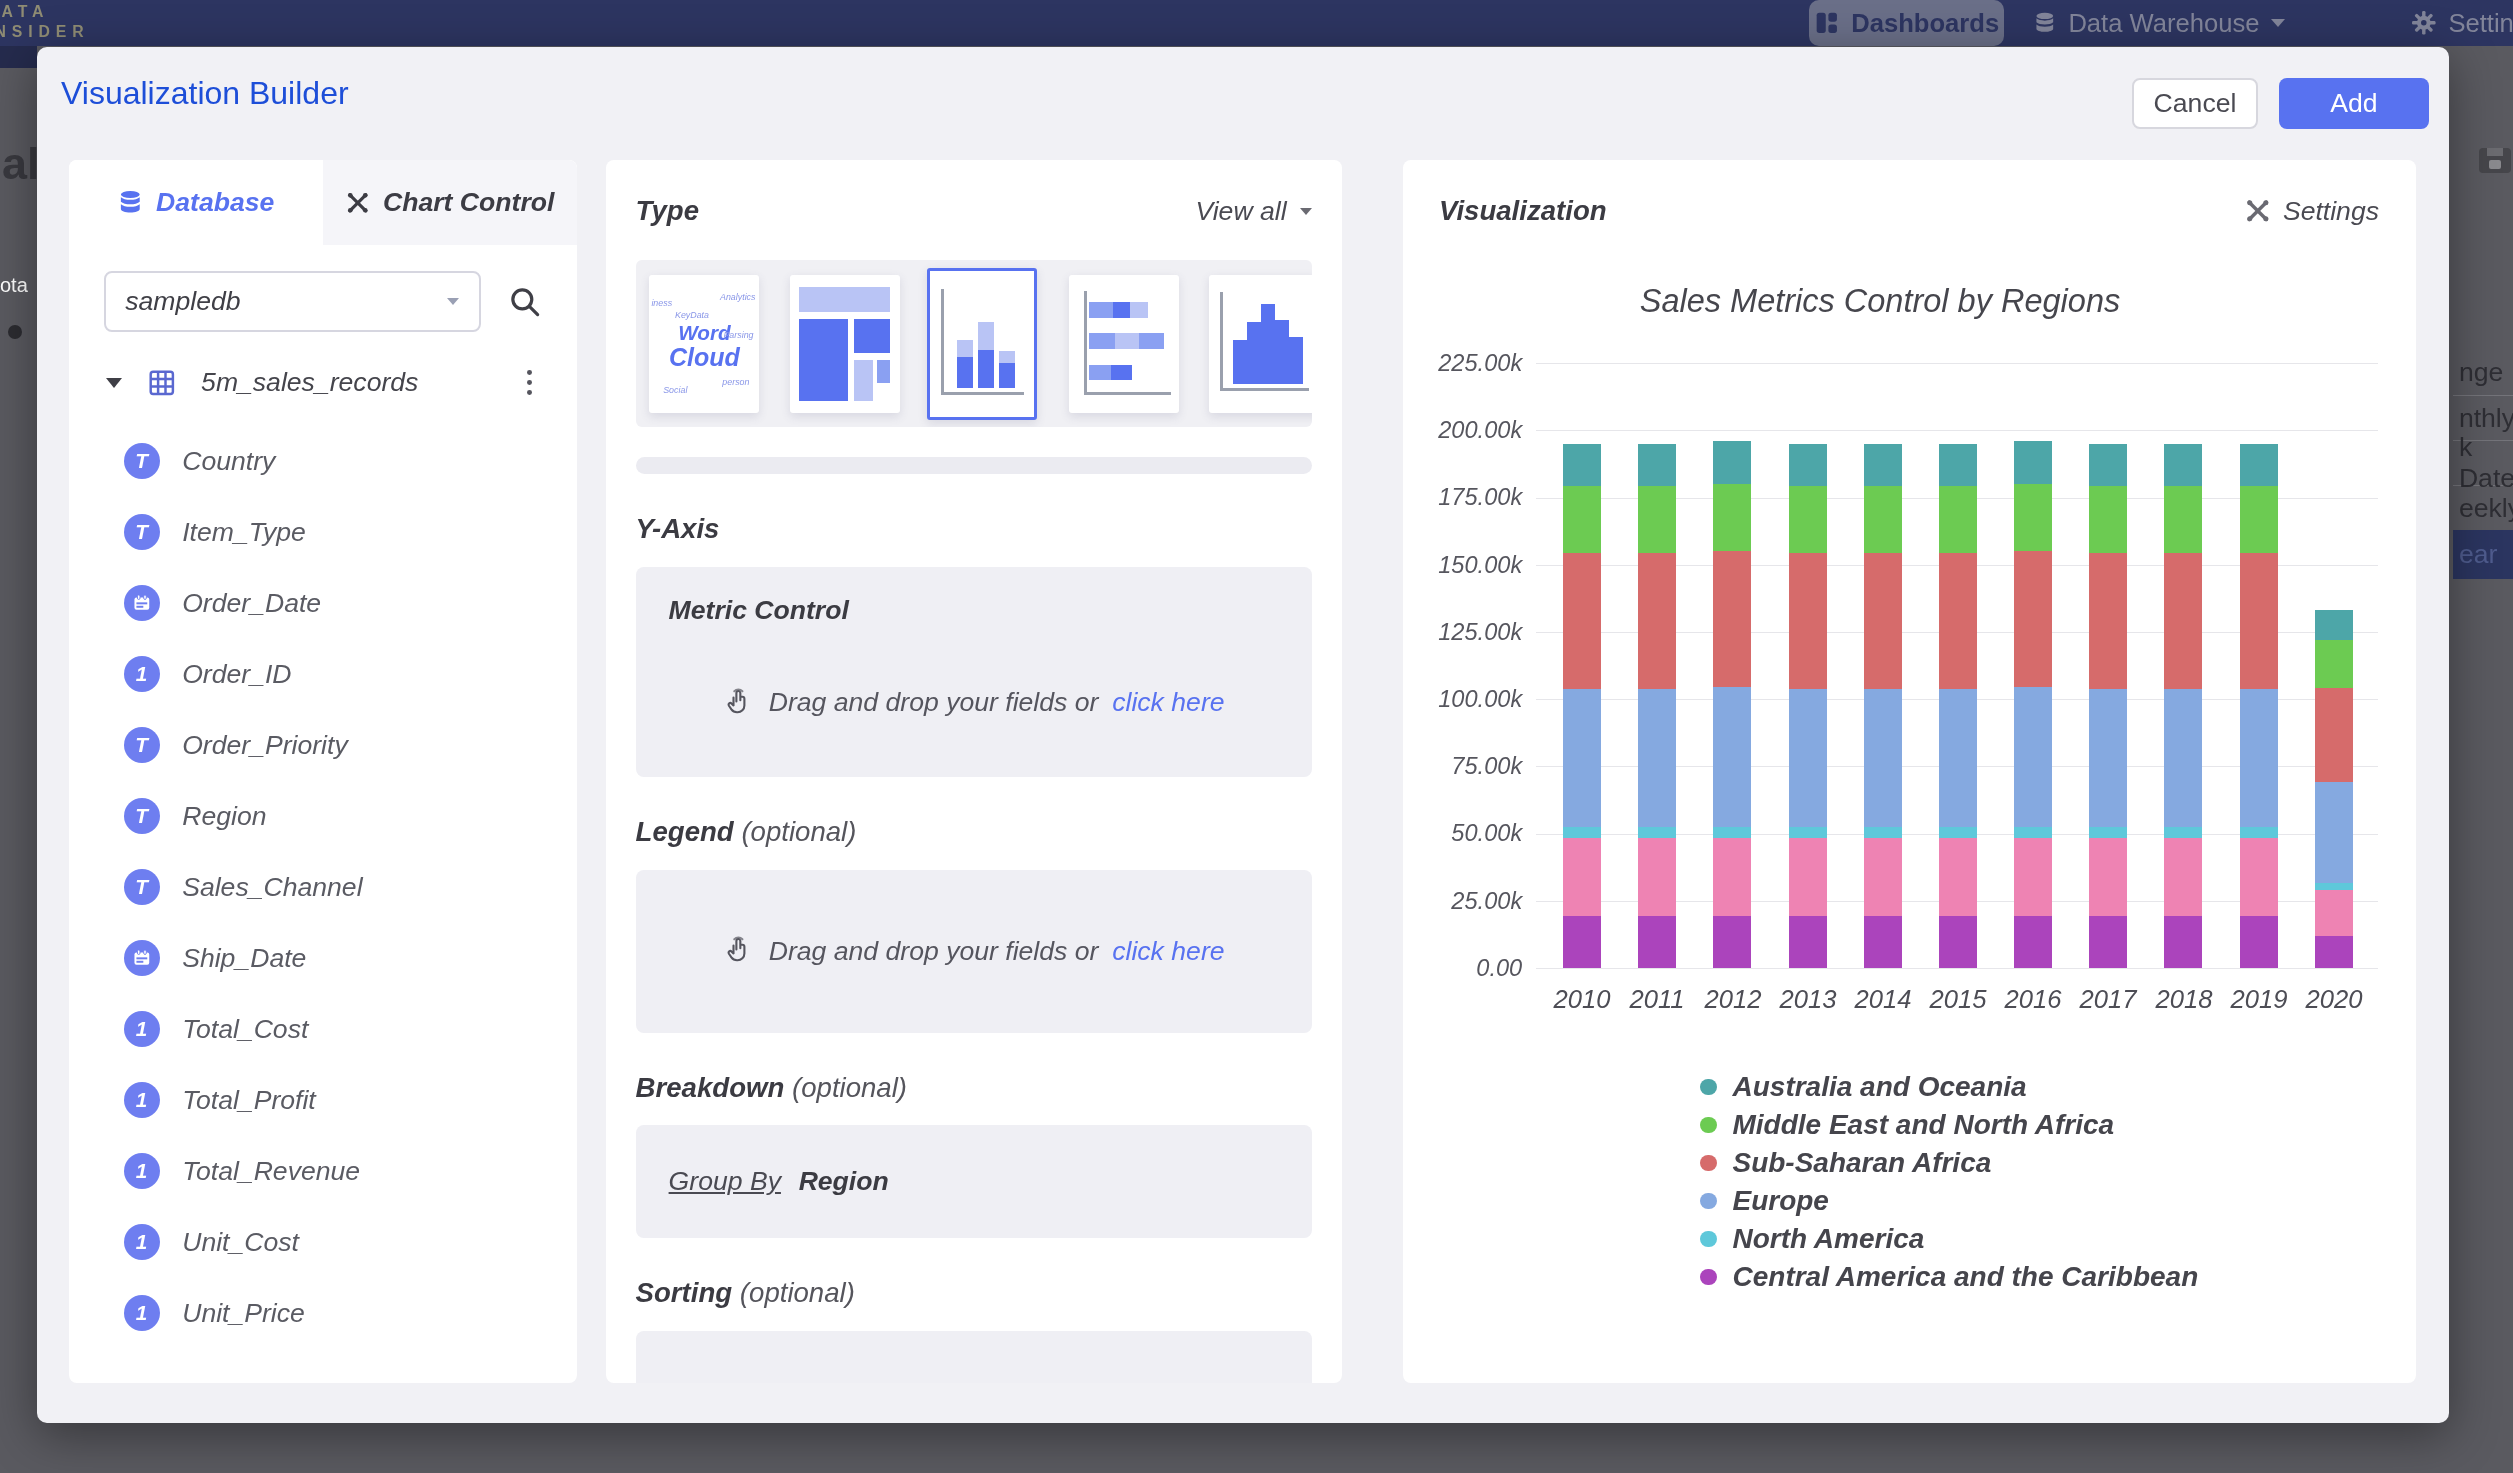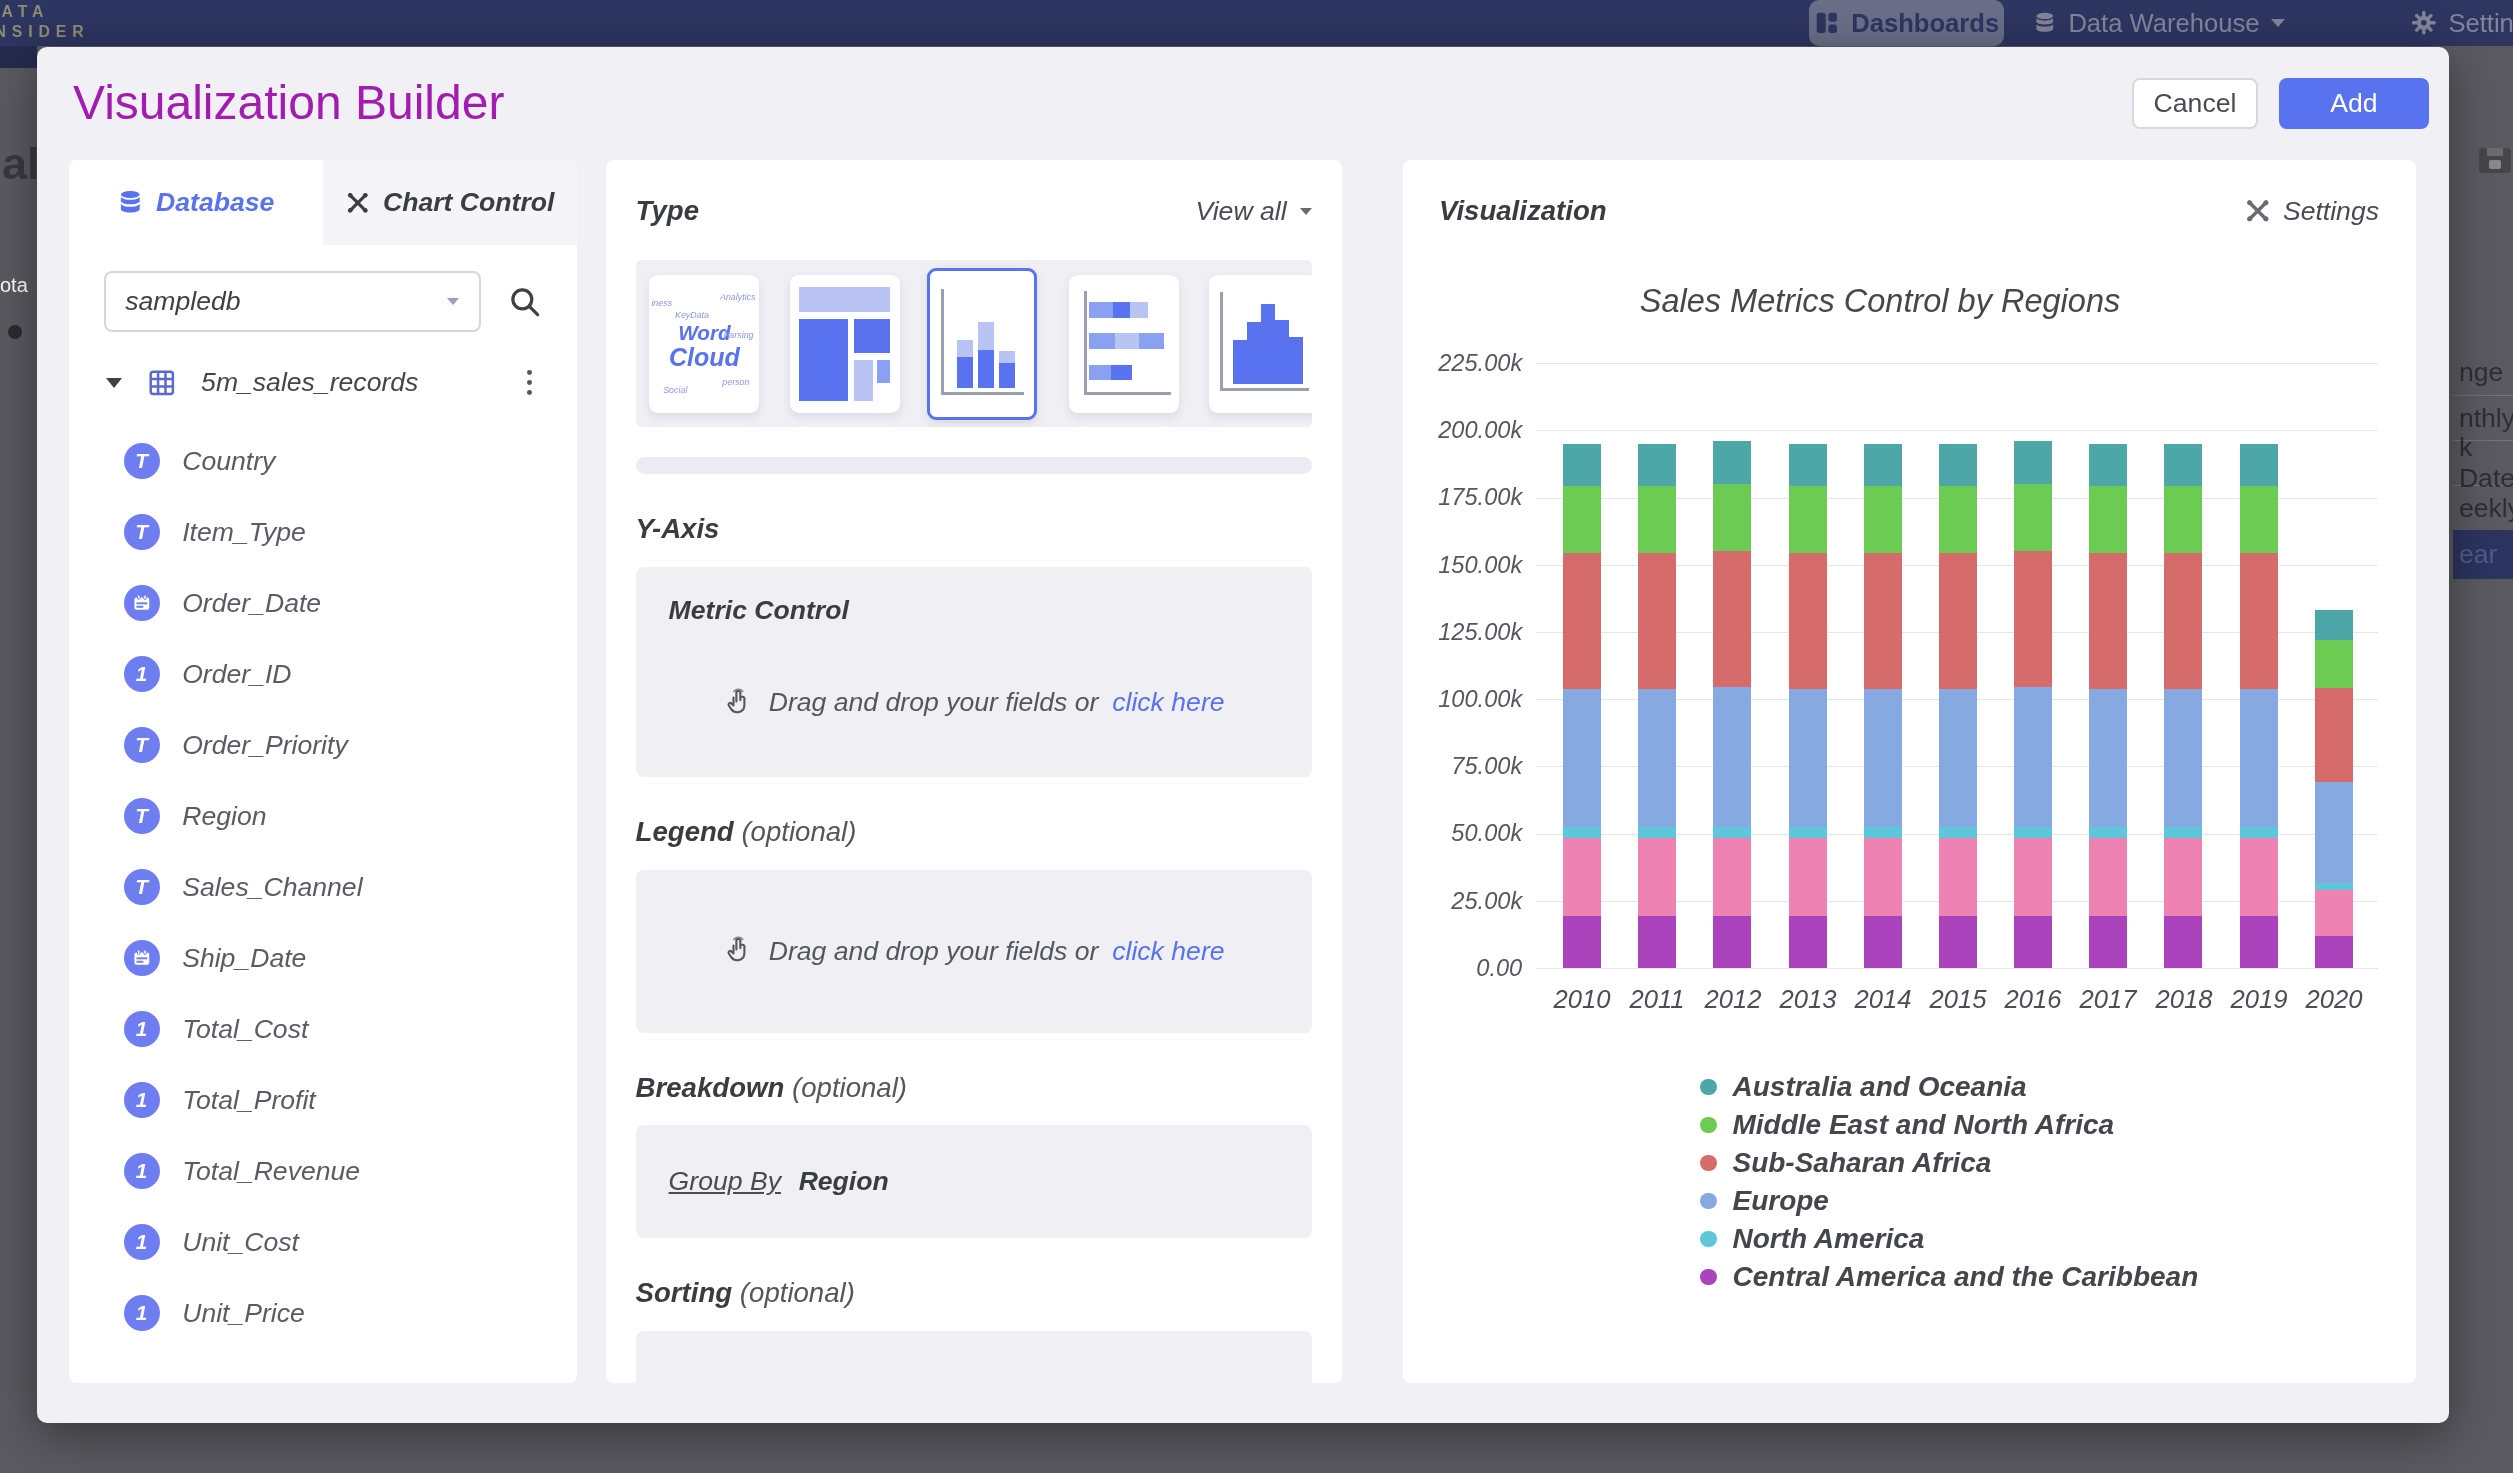--- a/index.html
+++ b/index.html
@@ -25,21 +25,21 @@
   .rem-save { position:absolute; left:2479px; top:148px; width:31.5px; height:24.6px; background:#46464b; border-radius:3.9px; }
   .rem-save:before { content:""; position:absolute; left:7.9px; top:0; width:15.8px; height:7.9px; background:#6b6b70; }
   .rem-save:after { content:""; position:absolute; left:9.9px; top:11.8px; width:11.8px; height:8.9px; background:#8a8a8e; border-radius:2px; }
   .rem-menu { position:absolute; left:2453px; top:350px; width:69px; z-index:1; }
   .rem-menu .rm-item { height:45px; display:flex; align-items:center; padding-left:5.9px; font-size:26.6px; color:#2e2e34; border-top:1px solid #74747a; }
   .rem-menu .rm-item:first-child { border-top:none; }
   .rem-menu .rm-item.active { background:#2b3560; color:#4f5c8e; border-top:none; height:49px; }
 
   
   .modal { position:absolute; left:37px; top:47px; width:2412px; height:1376px; background:#f1f1f5; border-radius:9.9px; box-shadow:0 11.8px 49px rgba(0,0,0,.4); z-index:3; }
-  .modal-title { position:absolute; left:36px; top:27.6px; font-size:48px; color:#a21caf; }
+  .modal-title { position:absolute; left:24px; top:27.6px; font-size:32px; color:#1d4ed8; }
   .btn-cancel { position:absolute; left:2095px; top:30.5px; width:126px; height:51px; background:#fff; border:2px solid #d7d7de; border-radius:7.9px; font-size:26.6px; color:#4a4a52; display:flex; align-items:center; justify-content:center; cursor:pointer; }
   .btn-add { position:absolute; left:2242px; top:30.5px; width:150px; height:51px; background:#5872f0; border:none; border-radius:7.9px; font-size:26.6px; color:#ffffff; display:flex; align-items:center; justify-content:center; cursor:pointer; }
 
   .panel { position:absolute; top:113px; height:1223px; background:#fff; border-radius:7.9px; overflow:hidden;font-style:italic; }
   .panel-left   { left:31.5px;  width:508px; }
   .panel-middle { left:569px; width:736px; }
   .panel-right  { left:1366px; width:1013px; }
 
   
   .tabs { display:flex; height:85px; }
@@ -61,21 +61,21 @@
   .flabel { font-size:26.6px; color:#5a5b63; }
 
   
   .mp-inner { padding:0 29.6px; height:100%; }
   .mp-row1 { margin-top:35px; display:flex; align-items:center; justify-content:space-between; }
   .sec-head { font-size:27.6px; font-weight:bold; color:#3b3b42; }
   .sec-head .opt { font-weight:normal; color:#55555c; }
   .view-all { display:flex; align-items:center; gap:13.8px; font-size:26.6px; color:#4a4a52; cursor:pointer; }
   .view-all .chev { color:#6a6a72; border-top-width:7.9px; border-left-width:6.9px; border-right-width:6.9px; }
   .type-strip { margin-top:33px; height:167px; background:#f0f0f4; border-radius:5.9px; position:relative; overflow:hidden; }
-  .tcard { position:absolute; top:14.8px; width:110px; height:138px; background:#fff; border-radius:9px; box-shadow:0 3.9px 9.9px rgba(80,80,120,.14); cursor:pointer; overflow:hidden; }
+  .tcard { position:absolute; top:14.8px; width:110px; height:138px; background:#fff; border-radius:3px; box-shadow:0 3.9px 9.9px rgba(80,80,120,.14); cursor:pointer; overflow:hidden; }
   .tcard.sel { top:7.9px; height:152px; border:3px solid #5872f0; }
   .scroll-track { margin-top:29.6px; height:17.7px; background:#ebebf1; border-radius:8.9px; cursor:pointer; }
   .drop-box { margin-top:21.7px; background:#efeff4; border-radius:7.9px; }
   .box-metric { height:210px; padding:27.6px 33px; }
   .box-title { font-size:26.6px; font-weight:bold; color:#3b3b42; }
   .drag-row { display:flex; align-items:center; justify-content:center; gap:13.8px; font-size:26.6px; color:#55555e; }
   .box-metric .drag-row { margin-top:61px; }
   .box-legend { height:163px; display:flex; align-items:center; justify-content:center; }
   .link-blue { color:#5872f0; cursor:pointer; }
   .mp-head { margin-top:39px; }

